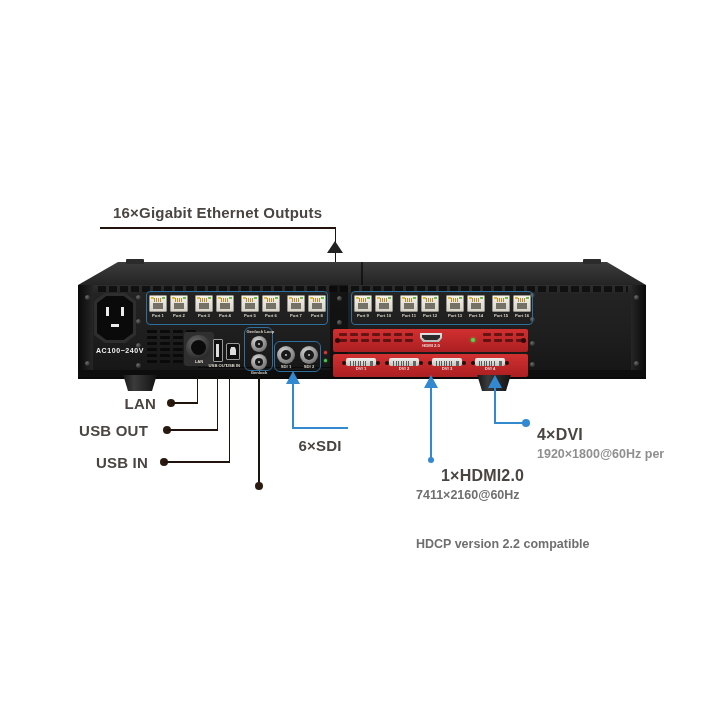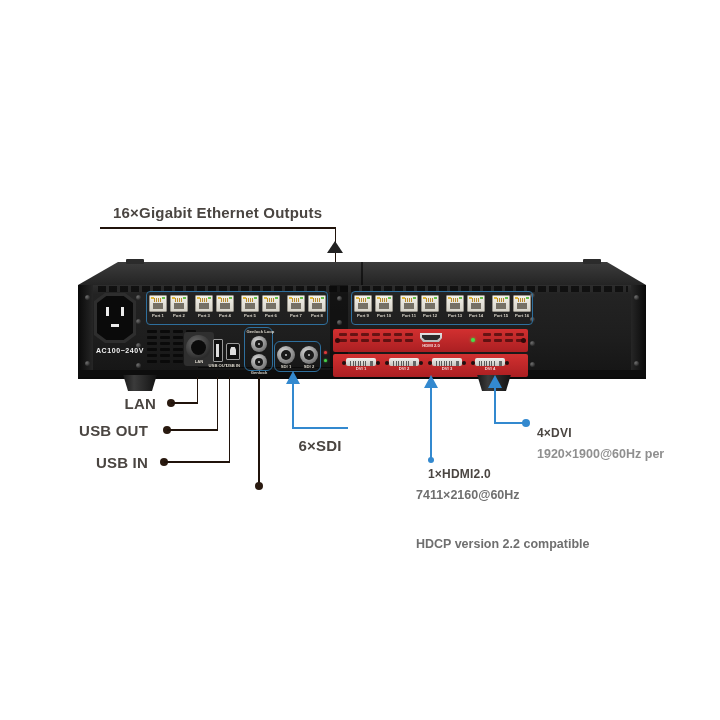--- a/index.html
+++ b/index.html
@@ -1,21 +1,21 @@
 <!DOCTYPE html>
 <html><head>
 <meta charset="utf-8">
 <style>
   html,body{margin:0;padding:0;background:#ffffff;}
   .scene{position:relative;width:720px;height:620px;background:#ffffff;overflow:hidden;
          font-family:"Liberation Sans", sans-serif;}
 
   
   .callout{position:absolute;color:#4a4541;font-size:15px;font-weight:600;letter-spacing:.2px;white-space:nowrap;}
-  .callout.big{font-size:12px;}
+  .callout.big{font-size:16px;}
   .spec{position:absolute;color:#6f6f6f;font-size:12.5px;font-weight:600;white-space:nowrap;}
   .spec.lighter{color:#8f8f8f;}
 
   
   .dline{position:absolute;background:#20130b;}
   .ddot{position:absolute;width:8px;height:8px;border-radius:50%;background:#2a1a10;}
   .bline{position:absolute;background:#3389cf;}
   .bdot{position:absolute;width:8px;height:8px;border-radius:50%;background:#3389cf;}
   .bdot.small{width:6px;height:6px;}
   .arrow-up{position:absolute;width:0;height:0;border-left:8px solid transparent;border-right:8px solid transparent;}
@@ -478,24 +478,24 @@
   <div class="ddot" style="left:255px;top:482px;"></div>
 
   <div class="arrow-up blue" style="left:286px;top:371px;"></div>
   <div class="bline" style="left:292px;top:383px;width:2px;height:45px;"></div>
   <div class="bline" style="left:292px;top:426.5px;width:56px;height:2px;"></div>
   <div class="callout" style="left:291px;top:437px;width:58px;text-align:center;">6×SDI</div>
 
   <div class="arrow-up blue" style="left:424px;top:375px;"></div>
   <div class="bline" style="left:430px;top:387px;width:2px;height:72px;"></div>
   <div class="bdot small" style="left:428px;top:457px;"></div>
-  <div class="callout big" style="left:428px;top:467px;">1×HDMI2.0</div>
+  <div class="callout big" style="left:441px;top:467px;">1×HDMI2.0</div>
   <div class="spec" style="left:416px;top:488px;">7411×2160@60Hz</div>
   <div class="spec" style="left:416px;top:505px;margin-top:32px;">HDCP version 2.2 compatible</div>
 
   <div class="arrow-up blue" style="left:488px;top:375px;"></div>
   <div class="bline" style="left:494px;top:387px;width:2px;height:37px;"></div>
   <div class="bline" style="left:495px;top:422px;width:29px;height:2px;"></div>
   <div class="bdot" style="left:522px;top:419px;"></div>
   <div class="callout big" style="left:537px;top:426px;">4×DVI</div>
-  <div class="spec lighter" style="left:537px;top:447px;">1920×1900@60Hz per</div>
+  <div class="spec lighter" style="left:537px;top:447px;">1920×1800@60Hz per</div>
 
 </div>
 
 </body></html>

